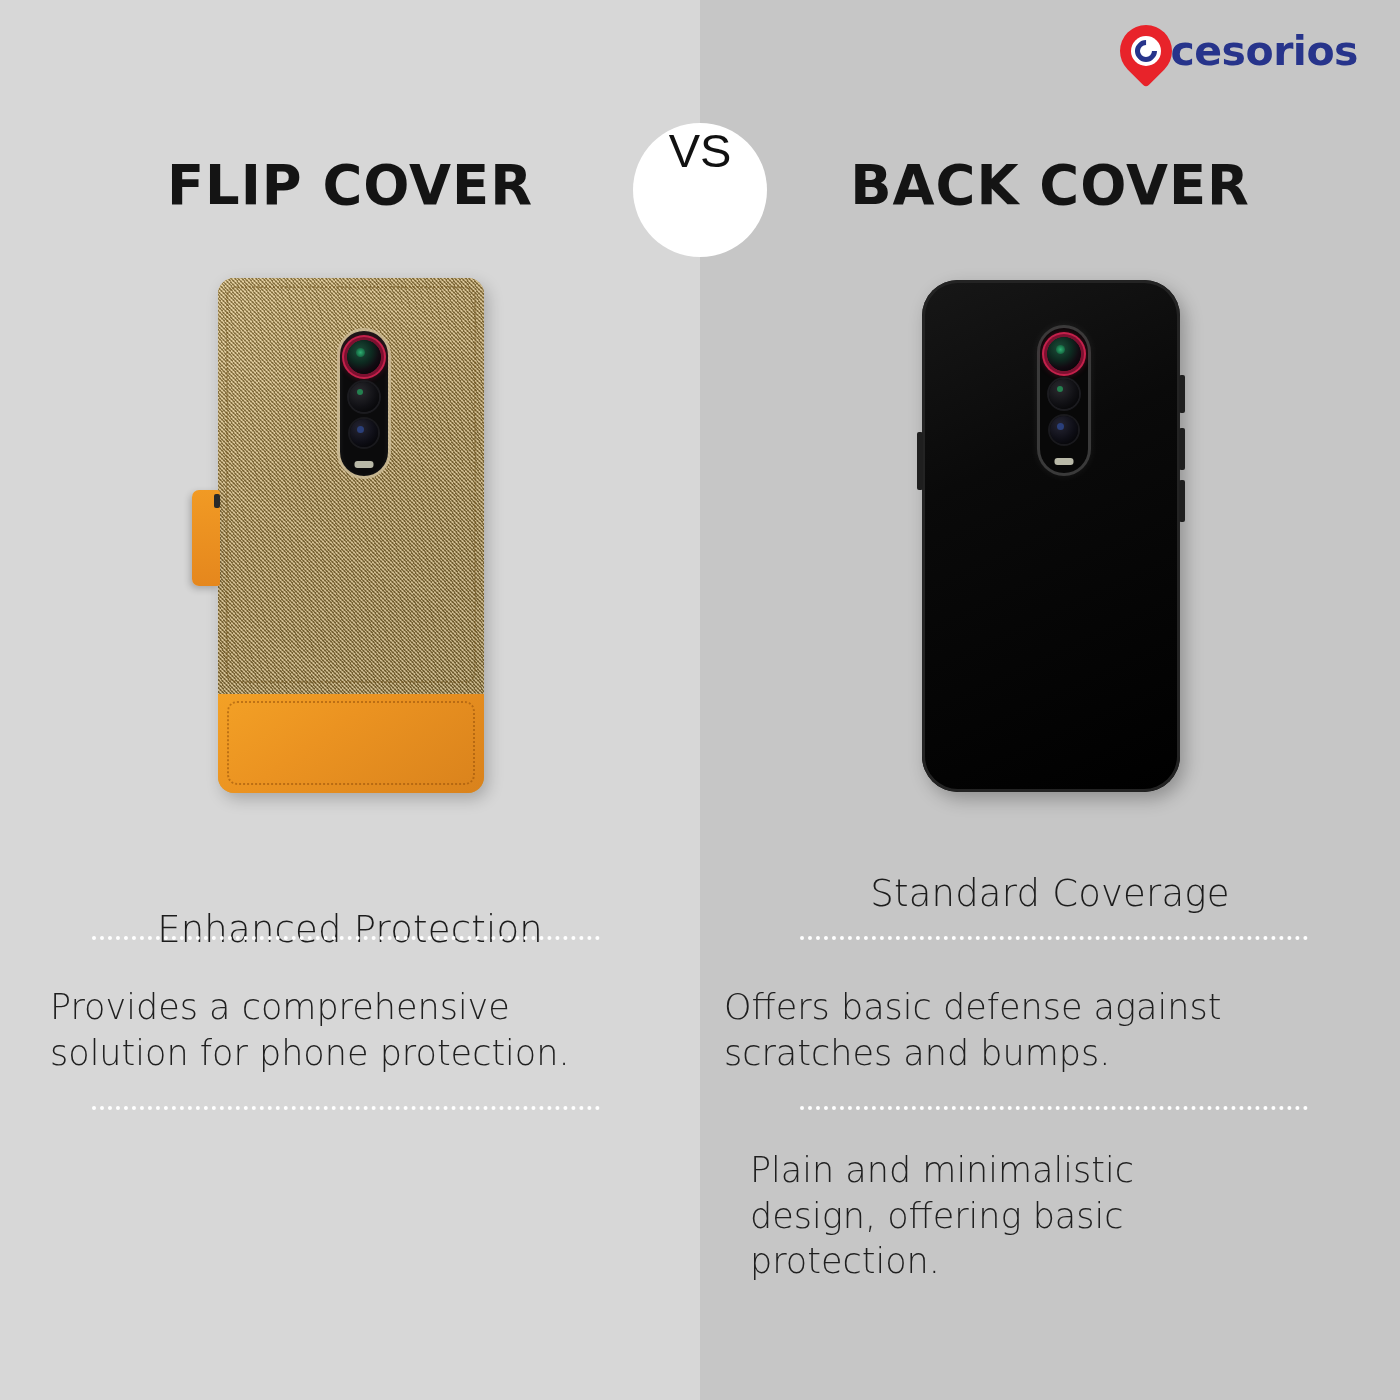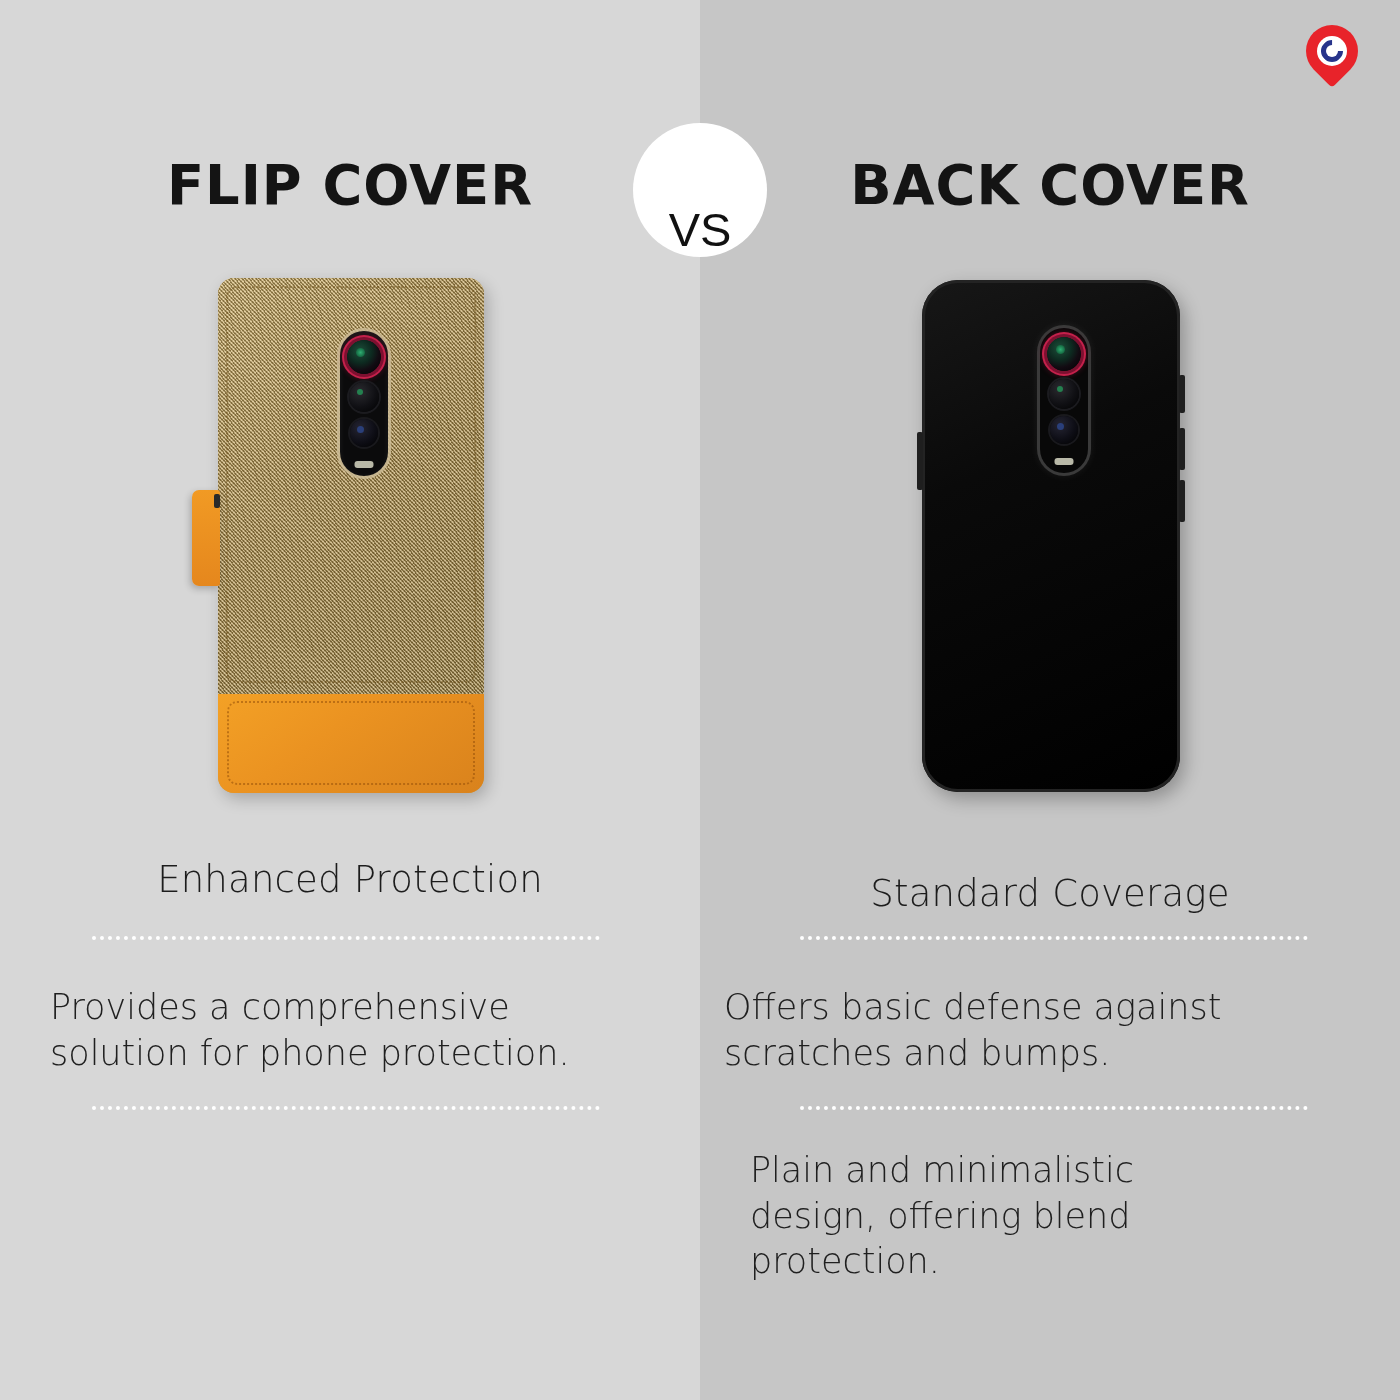--- a/index.html
+++ b/index.html
@@ -77,21 +77,21 @@
   #title-left  { left:40px;  }
   #title-right { left:740px; }
 
   
   #vs-badge {
     position:absolute;
     left:633px; top:123px;
     width:134px; height:134px;
     border-radius:50%;
     background:#ffffff;
-    display:flex; align-items:flex-end; justify-content:center;
+    display:flex; align-items:flex-start; justify-content:center;
     z-index:6;
   }
   #vs-badge .vs-text {
     font-family:"Liberation Sans", sans-serif;
     font-size:47px;
     color:#111;
     letter-spacing:0px;
   }
 
   
@@ -237,21 +237,21 @@
   
   .feature-head {
     position:absolute;
     width:620px; text-align:center;
     font-family:"DejaVu Sans", sans-serif;
     font-weight:300;
     font-size:37px;
     color:#1c1c1c;
     letter-spacing:0.2px;
   }
-  #feat-head-left  { left:40px;  top:858px; }
+  #feat-head-left  { left:40px;  top:908px; }
   #feat-head-right { left:740px; top:872px; }
 
   .divider {
     position:absolute;
     height:4px;
     border-top:4px dotted #ffffff;
   }
   #div-l1 { left:92px;  top:936px;  width:508px; }
   #div-r1 { left:800px; top:936px;  width:508px; }
   #div-l2 { left:92px;  top:1106px; width:508px; }
@@ -279,20 +279,21 @@
 
   <div class="bg-half bg-left"></div>
   <div class="bg-half bg-right"></div>
 
   <div id="brand">
     <span class="logo-mark">
       <span class="pin"></span>
       <span class="pin-inner"></span>
       <span class="pin-c"></span>
     </span>
+    <span class="logo-word">cesorios</span>
   </div>
 
   <div class="col-title" id="title-left">FLIP COVER</div>
   <div class="col-title" id="title-right">BACK COVER</div>
 
   <div id="vs-badge">
     <span class="vs-text">VS</span>
   </div>
 
   <div class="product-area" id="product-left">
@@ -335,16 +336,16 @@
 
   <div class="feature-body" id="body-l1">Provides a comprehensive
 solution for phone protection.</div>
   <div class="feature-body" id="body-r1">Offers basic defense against
 scratches and bumps.</div>
 
   <div class="divider" id="div-l2"></div>
   <div class="divider" id="div-r2"></div>
 
   <div class="feature-body" id="body-r2">Plain and minimalistic
-design, offering blend
+design, offering basic
 protection.</div>
 
 </div>
 
 </body></html>

